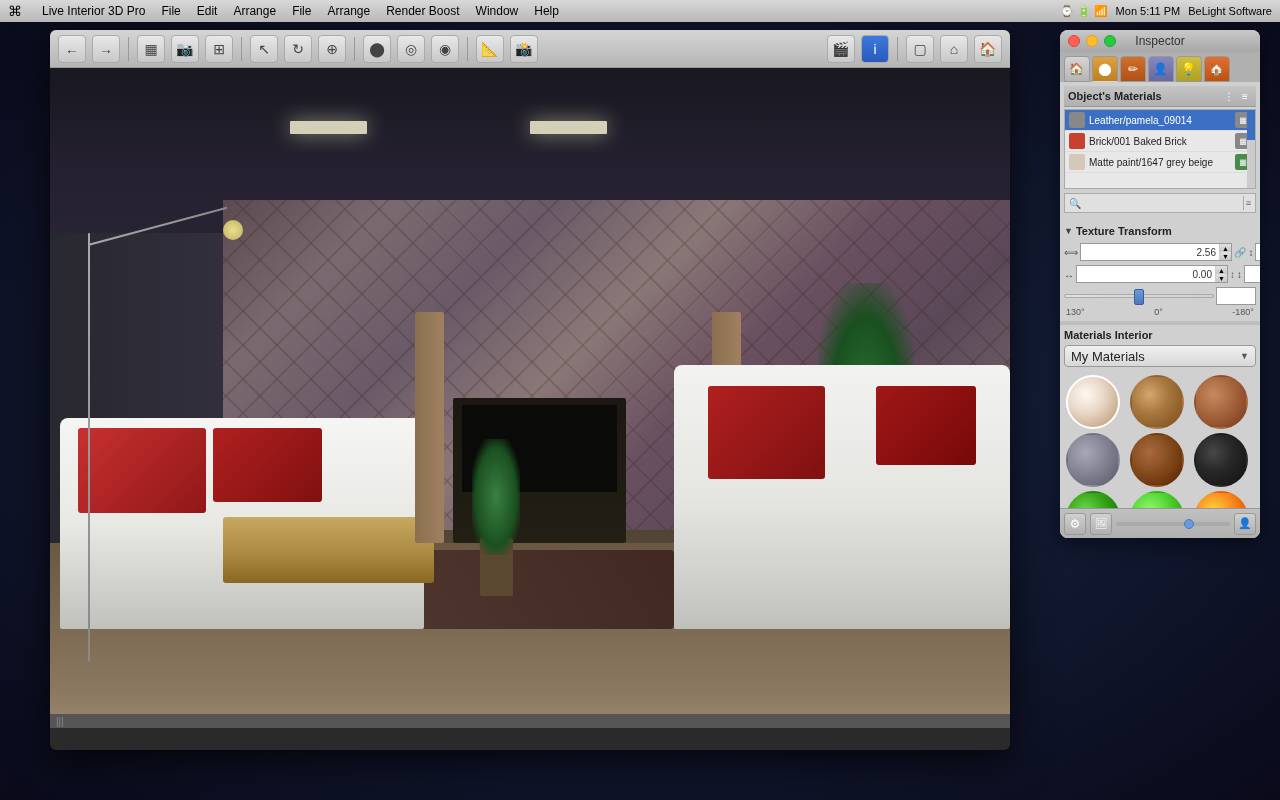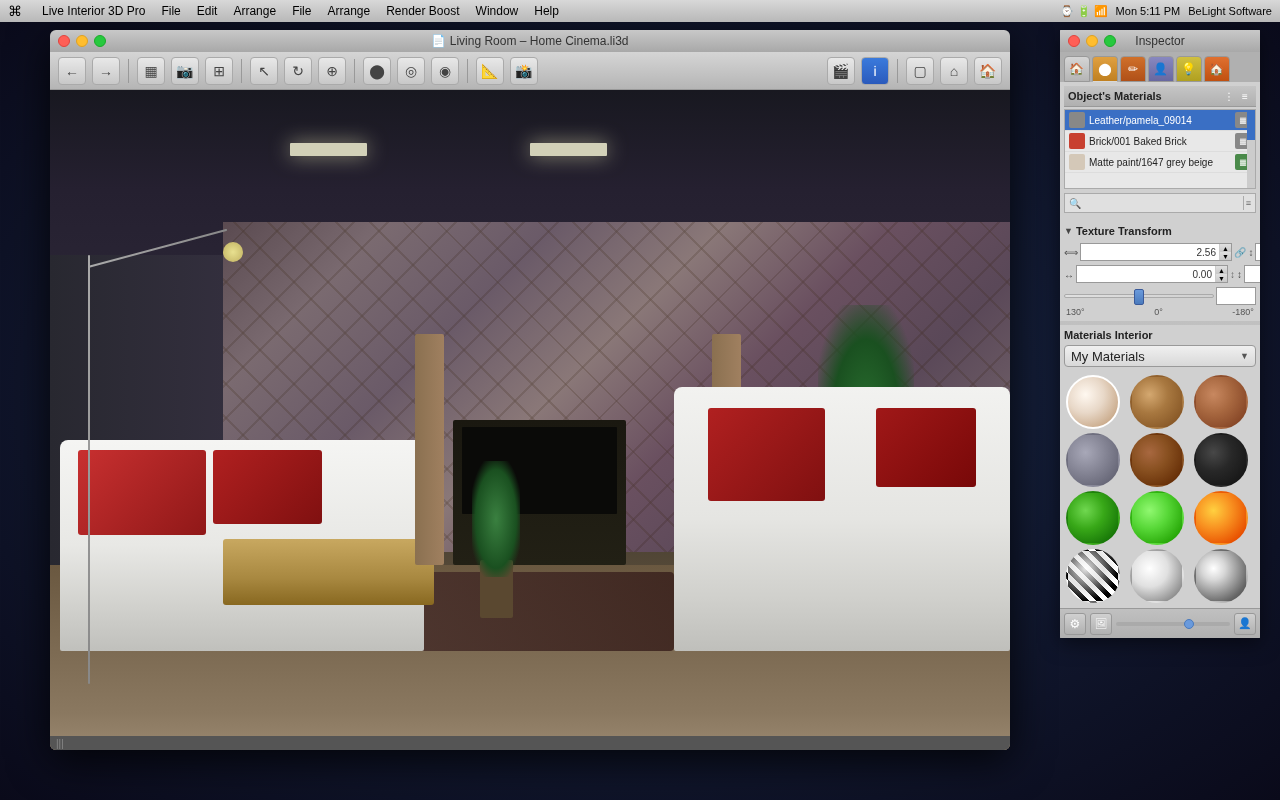--- a/index.html
+++ b/index.html
@@ -141,23 +141,23 @@
       background: 
         linear-gradient(180deg, #1e1e28 0%, #2a2535 8%, #353045 18%, #2a2535 30%, #3a3530 50%, #504535 70%, #6a5a45 85%, #7a6a55 100%);
     }
 
     
     #inspector {
       position: absolute;
       top: 30px;
       right: 20px;
       width: 200px;
-      height: 608px;
+      height: 508px;
       background: linear-gradient(to bottom, #c8c8c8 0%, #b8b8b8 100%);
-      border-radius: 1px;
+      border-radius: 8px;
       box-shadow: 0 5px 20px rgba(0,0,0,0.5);
       overflow: hidden;
     }
     #inspector-title-bar {
       width: 100%;
       height: 22px;
       background: linear-gradient(to bottom, #c8c8c8 0%, #a8a8a8 100%);
       display: flex;
       align-items: center;
       padding: 0 8px;
@@ -642,31 +642,20 @@
   <span class="menu-item">Help</span>
   <div class="menu-right">
     <span>⌚ 🔋 📶</span>
     <span>Mon 5:11 PM</span>
     <span>BeLight Software</span>
   </div>
 </div>
 
 <div id="main-window">
 
-  <div id="title-bar">
-    <div class="window-buttons">
-      <div class="win-btn close"></div>
-      <div class="win-btn minimize"></div>
-      <div class="win-btn maximize"></div>
-    </div>
-    <div class="window-title">
-      <span>📄 </span>
-      <span>Living Room – Home Cinema.li3d</span>
-    </div>
-  </div>
 
   <div id="toolbar">
     <div class="toolbar-btn">←</div>
     <div class="toolbar-btn">→</div>
     <div class="toolbar-separator"></div>
     <div class="toolbar-btn">▦</div>
     <div class="toolbar-btn">📷</div>
     <div class="toolbar-btn">⊞</div>
     <div class="toolbar-separator"></div>
     <div class="toolbar-btn">↖</div>

